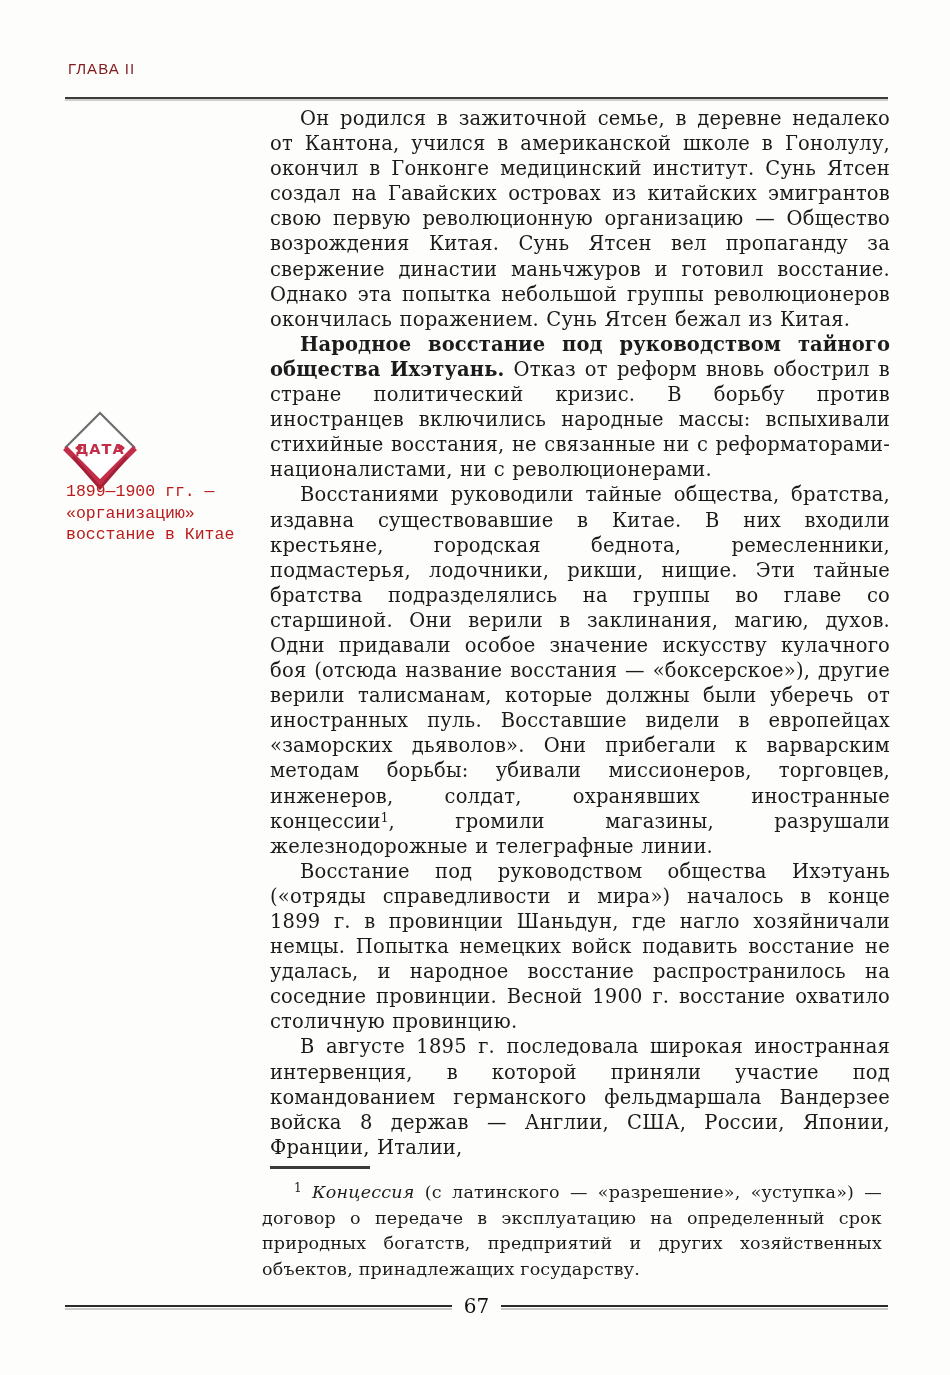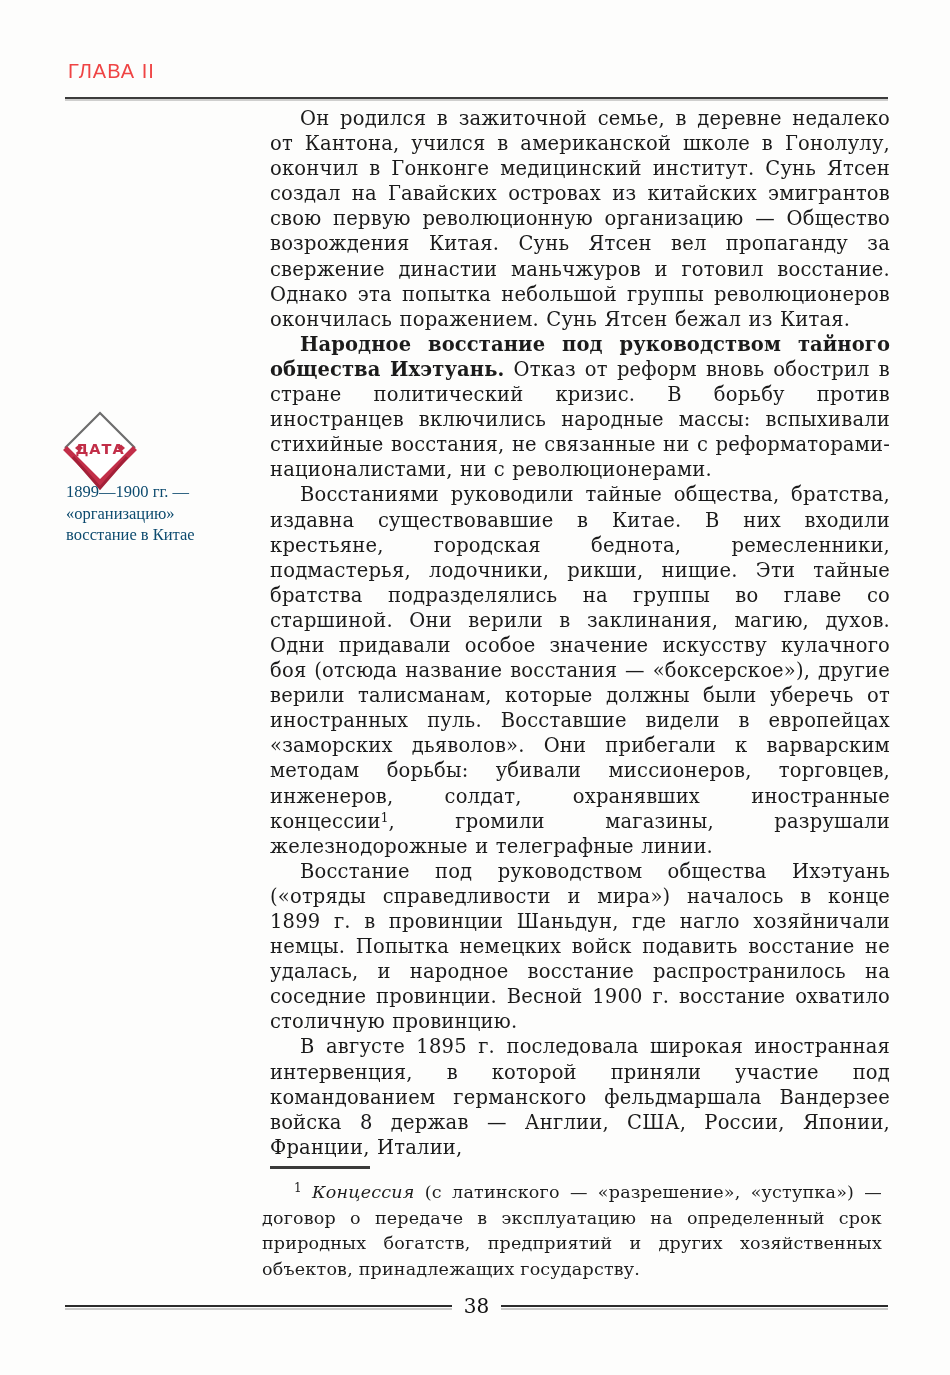--- a/index.html
+++ b/index.html
@@ -7,33 +7,33 @@
     width:950px;height:1375px;position:relative;overflow:hidden;
     background:#fdfdfc;color:var(--ink,#1b1b1b);
     font-family:"DejaVu Serif", serif;
   }
   .abs{position:absolute;}
 
   
   .chapter-heading{
     left:68px;top:60px;
     font-family:"Liberation Sans", sans-serif;
-    font-size:20px;letter-spacing:1px;color:#ef4444;
+    font-size:15px;letter-spacing:1px;color:#7f1d1d;
   }
   .header-rule{
     left:65px;top:97px;width:823px;height:2px;background:#3c3c3c;
     box-shadow:0 2px 0 rgba(120,120,120,.35);
   }
 
   
   .date-stamp{left:60px;top:408px;width:80px;height:86px;text-align:center;}
   .margin-caption{
     left:66px;top:481px;width:185px;
-    font-family:Liberation Serif, serif;
-    font-size:16.5px;line-height:21.5px;color:#0c4a6e;
+    font-family:Liberation Mono, monospace;
+    font-size:16.5px;line-height:21.5px;color:#b91c1c;
   }
 
   
   .body-column{
     left:270px;top:106px;width:620px;
     font-size:19.5px;line-height:25.1px;
     text-align:justify;
     letter-spacing:0.2px;word-spacing:1px;
   }
   .body-column p{margin:0;text-indent:30px;}
@@ -92,15 +92,15 @@
   <p><span>В августе 1895 г. последовала широкая иностранная интервенция, в которой приняли участие под командованием германского фельдмаршала Вандерзее войска 8 держав — Англии, США, России, Японии, Франции, Италии,</span></p>
 </div>
 
 <div class="abs footnote-rule"></div>
 <div class="abs footnote">
   <p class="fn-body"><sup class="fn-ref">1</sup> <i>Концессия</i> <span>(с латинского — «разрешение», «уступка») — договор о передаче в эксплуатацию на определенный срок природных богатств, предприятий и других хозяйственных объектов, принадлежащих государству.</span></p>
 </div>
 
 <div class="abs page-footer">
   <div class="footer-line"></div>
-  <div class="page-number">38</div>
+  <div class="page-number">67</div>
   <div class="footer-line"></div>
 </div>
 
 </body></html>

